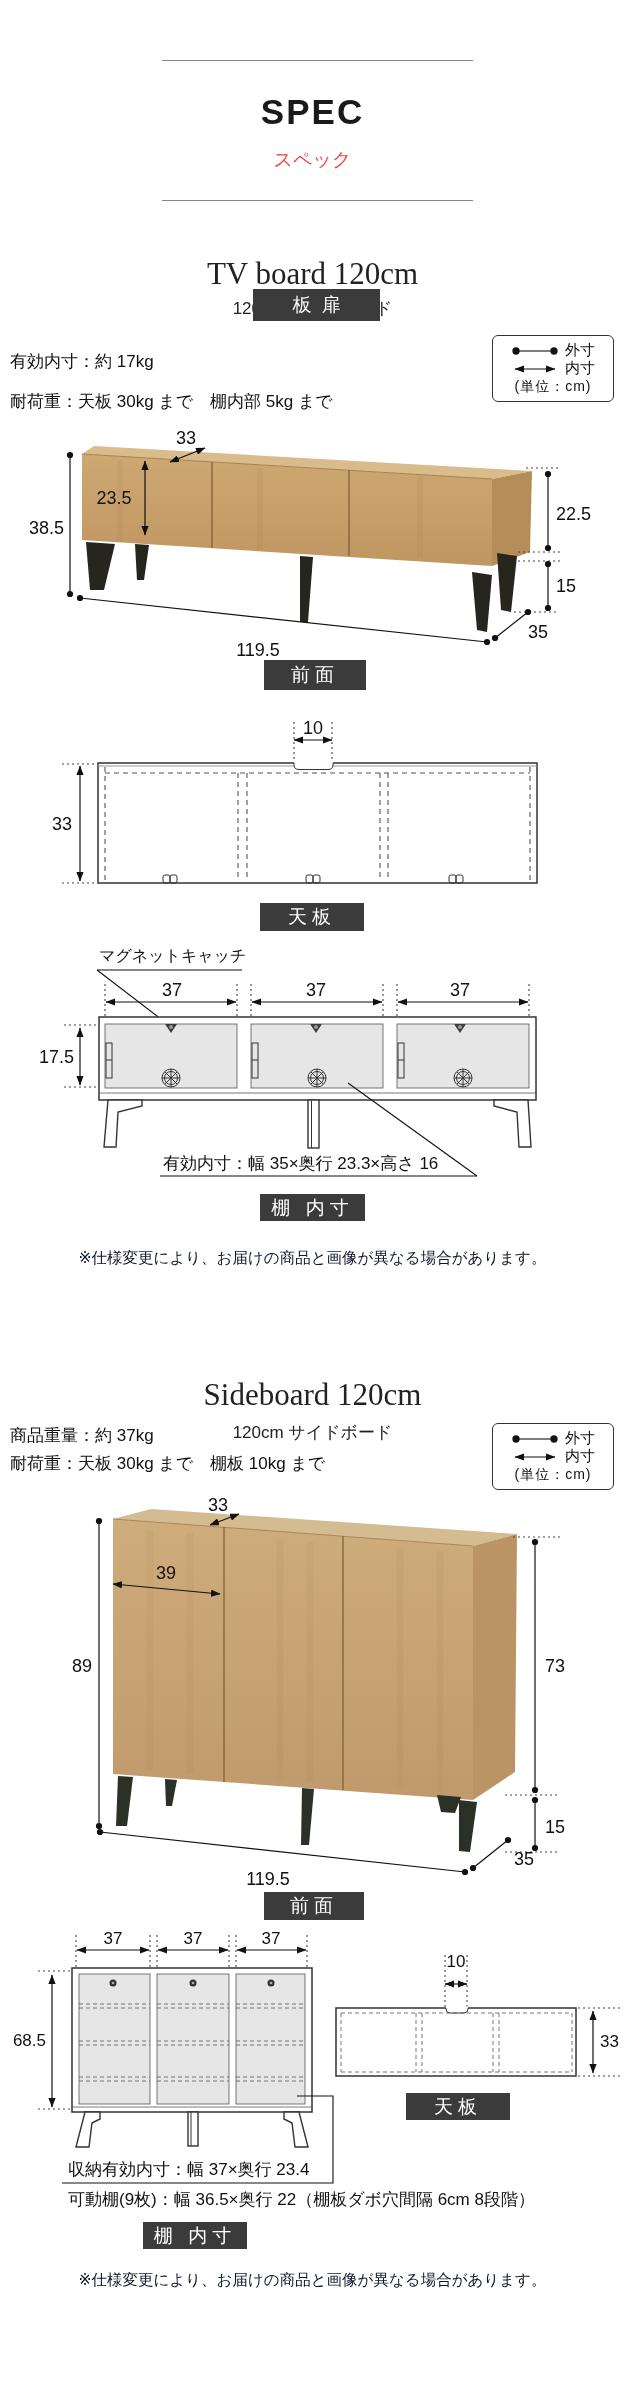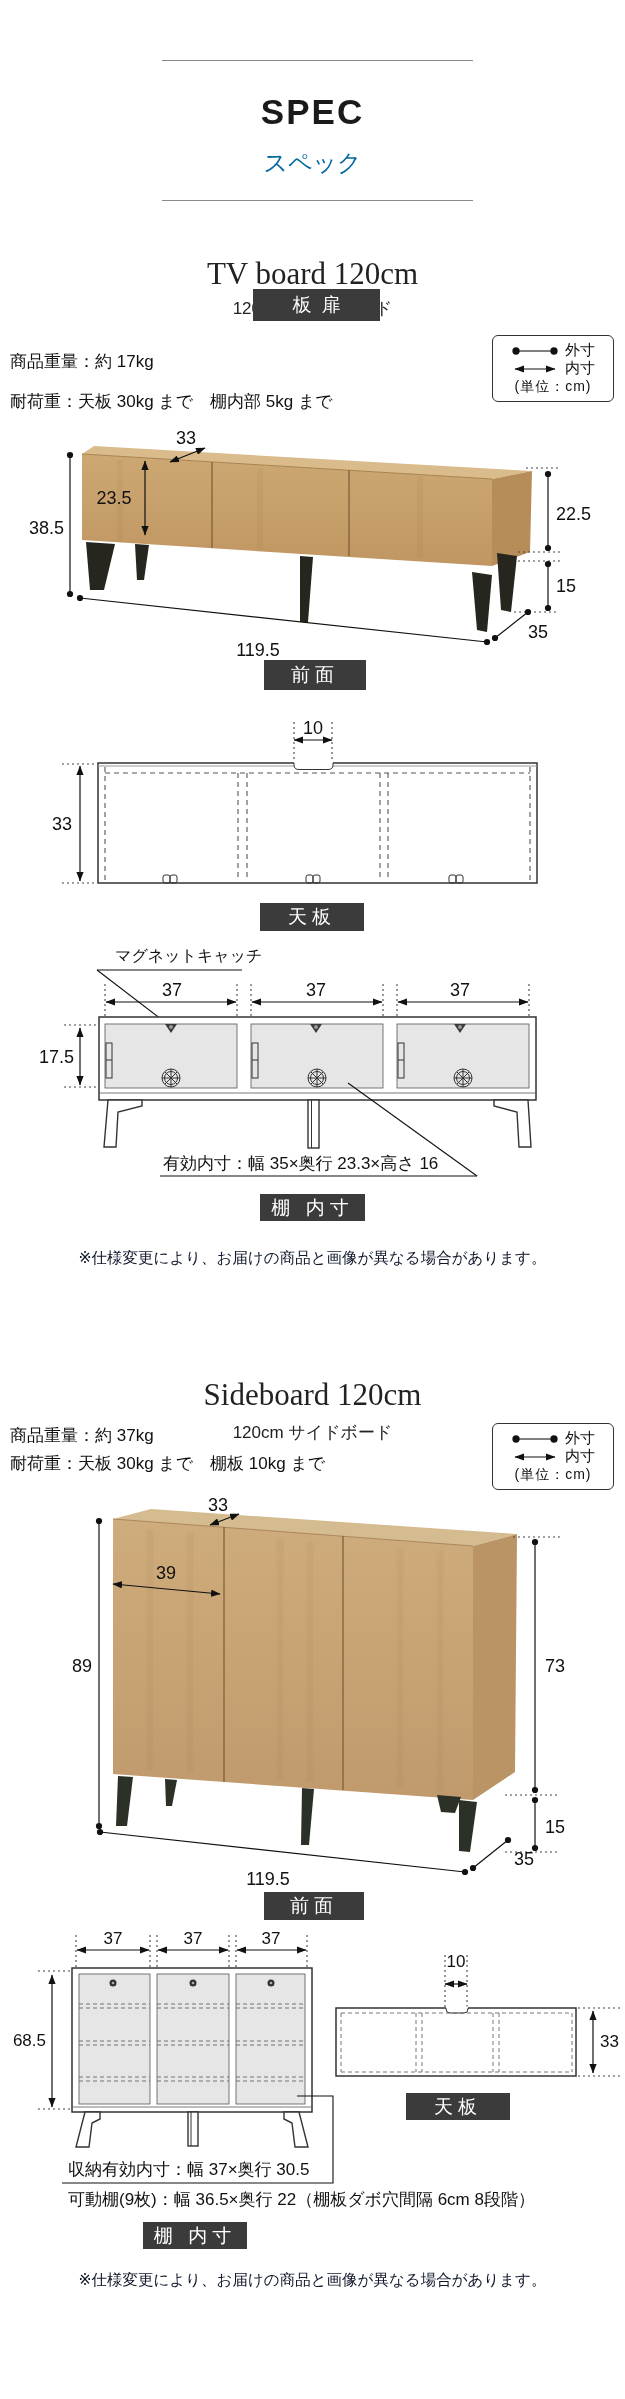--- a/index.html
+++ b/index.html
@@ -2,21 +2,21 @@
 <html><head>
 <meta charset="utf-8">
 <style>
   html,body{margin:0;padding:0;background:#fff;}
   #page{position:relative;width:625px;height:2399px;background:#fff;overflow:hidden;
         font-family:"Liberation Sans","DejaVu Sans",sans-serif;color:#111;}
   .abs{position:absolute;}
   .ctr{left:0;width:625px;text-align:center;}
   .hr{height:0;border-top:1px solid #8a8a8a;}
   .spec-title{font-size:35px;font-weight:bold;letter-spacing:2px;color:#1a1a1a;}
-  .spec-sub{font-size:24px;color:#0369a1;}
+  .spec-sub{font-size:19px;color:#ef4444;}
   .prod-title{font-family:"Liberation Serif","DejaVu Serif",serif;font-size:31px;color:#222;}
   .prod-sub{font-size:17px;color:#222;}
   .blabel{background:#3b3b3b;color:#fff;text-align:center;font-size:19px;
           display:flex;align-items:center;justify-content:center;letter-spacing:5px;}
   .spectext{font-size:17px;font-weight:500;color:#111;white-space:pre;}
   .note{font-size:15.5px;color:#0f172a;}
   .legend{border:1.5px solid #333;border-radius:6px;background:#fff;width:120px;height:65px;
           display:flex;flex-direction:column;justify-content:center;align-items:center;gap:1px;font-size:15px;}
   .legend .row{display:flex;align-items:center;gap:6px;height:17px;}
   .legend .unit{font-size:14px;letter-spacing:1px;}
@@ -56,21 +56,21 @@
 
   <div class="abs hr" style="left:162px;top:60px;width:311px;"></div>
   <div class="abs ctr spec-title" style="top:92px;">SPEC</div>
   <div class="abs ctr spec-sub" style="top:147px;">スペック</div>
   <div class="abs hr" style="left:162px;top:200px;width:311px;"></div>
 
   <div class="abs ctr prod-title" style="top:256px;">TV board 120cm</div>
   <div class="abs ctr prod-sub" style="top:297px;">120cm テレビボード</div>
   <div class="abs blabel" style="left:253px;top:289px;width:127px;height:32px;letter-spacing:10px;padding-left:10px;box-sizing:border-box;">板扉</div>
 
-  <div class="abs spectext" style="left:10px;top:350px;">商品重量：約 17kg</div>
+  <div class="abs spectext" style="left:10px;top:350px;">有効内寸：約 17kg</div>
   <div class="abs spectext" style="left:10px;top:390px;">耐荷重：天板 30kg まで　棚内部 5kg まで</div>
 
   <div class="abs legend" style="left:492px;top:335px;">
     <div class="row">
       <svg width="48" height="8" style="position:static">
           <line x1="5" y1="4" x2="43" y2="4" stroke="#555" stroke-width="1.4" marker-start="url(#dt)" marker-end="url(#dt)"></line>
         </svg>
       <span>外寸</span>
     </div>
     <div class="row">
@@ -145,21 +145,21 @@
       <rect x="449" y="175" width="7" height="8" rx="2"></rect>
         <rect x="456" y="175" width="7" height="8" rx="2"></rect>
     </g>
     <line class="dot" x1="62" y1="64" x2="96" y2="64"></line>
     <line class="dot" x1="62" y1="183" x2="96" y2="183"></line>
     <line class="dim" x1="80" y1="66" x2="80" y2="181" marker-start="url(#ah)" marker-end="url(#ah)"></line>
     <text class="n" x="72" y="130" text-anchor="end">33</text>
   </svg>
   <div class="abs blabel" style="left:260px;top:903px;width:104px;height:28px;">天板</div>
 
-  <div class="abs anno" style="left:99px;top:946px;margin-left:16px;">マグネットキャッチ</div>
+  <div class="abs anno" style="left:99px;top:946px;">マグネットキャッチ</div>
   <svg class="abs" style="top:940px;" width="625" height="250" viewBox="0 0 625 250">
     <line x1="97" y1="30" x2="242" y2="30" stroke="#111" stroke-width="1.1"></line>
     <line x1="97" y1="30" x2="170" y2="86" stroke="#111" stroke-width="1.1"></line>
 
     <line class="dot" x1="105" y1="44" x2="105" y2="76"></line>
     <line class="dot" x1="237" y1="44" x2="237" y2="76"></line>
     <line class="dot" x1="251" y1="44" x2="251" y2="76"></line>
     <line class="dot" x1="383" y1="44" x2="383" y2="76"></line>
     <line class="dot" x1="397" y1="44" x2="397" y2="76"></line>
     <line class="dot" x1="529" y1="44" x2="529" y2="76"></line>
@@ -343,18 +343,18 @@
     <g stroke="#666" stroke-width="0.9" stroke-dasharray="4,3" fill="none">
       <path d="M341,88 h231 M341,88 v59 M572,88 v59 M341,147 h231"></path>
       <path d="M416,88 v59 M422,88 v59 M493,88 v59 M499,88 v59"></path>
     </g>
     <line class="dot" x1="578" y1="83" x2="620" y2="83"></line>
     <line class="dot" x1="578" y1="151" x2="620" y2="151"></line>
     <line class="dim" x1="593" y1="86" x2="593" y2="148" marker-start="url(#ah)" marker-end="url(#ah)"></line>
     <text class="m" x="600" y="122">33</text>
   </svg>
   <div class="abs blabel" style="left:406px;top:2093px;width:104px;height:27px;">天板</div>
-  <div class="abs anno" style="left:68px;top:2158px;font-size:17px;">収納有効内寸：幅 37×奥行 30.5</div>
+  <div class="abs anno" style="left:68px;top:2158px;font-size:17px;">収納有効内寸：幅 37×奥行 23.4</div>
   <div class="abs anno" style="left:68px;top:2188px;font-size:17px;">可動棚(9枚)：幅 36.5×奥行 22（棚板ダボ穴間隔 6cm 8段階）</div>
   <div class="abs blabel" style="left:143px;top:2222px;width:104px;height:27px;">棚 内寸</div>
   <div class="abs ctr note" style="top:2270px;">※仕様変更により、お届けの商品と画像が異なる場合があります。</div>
 
 </div>
 
 </body></html>

